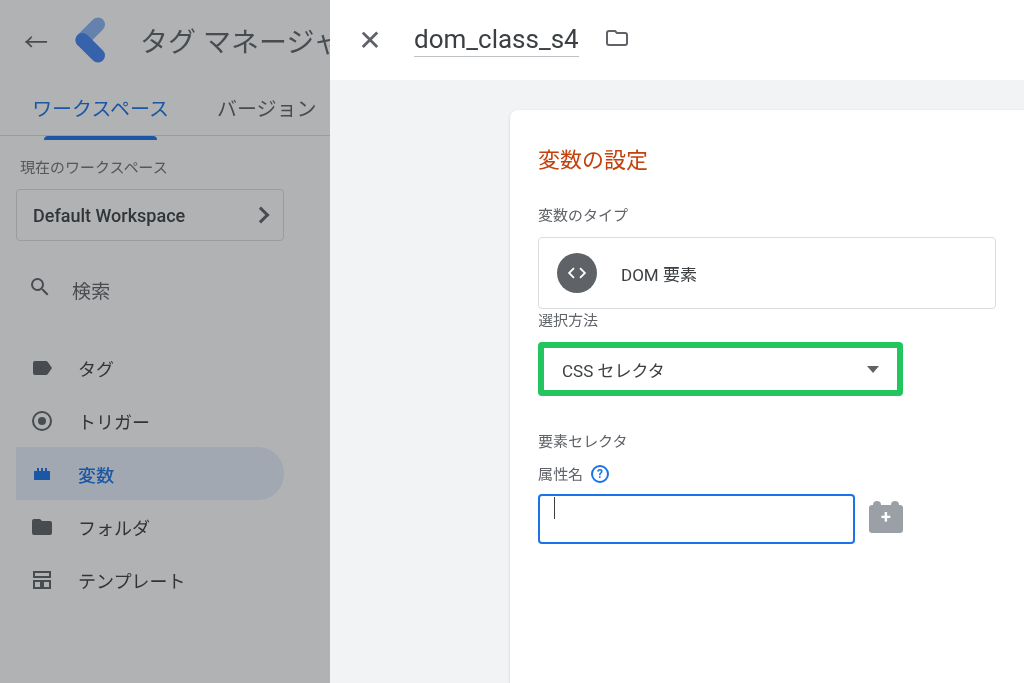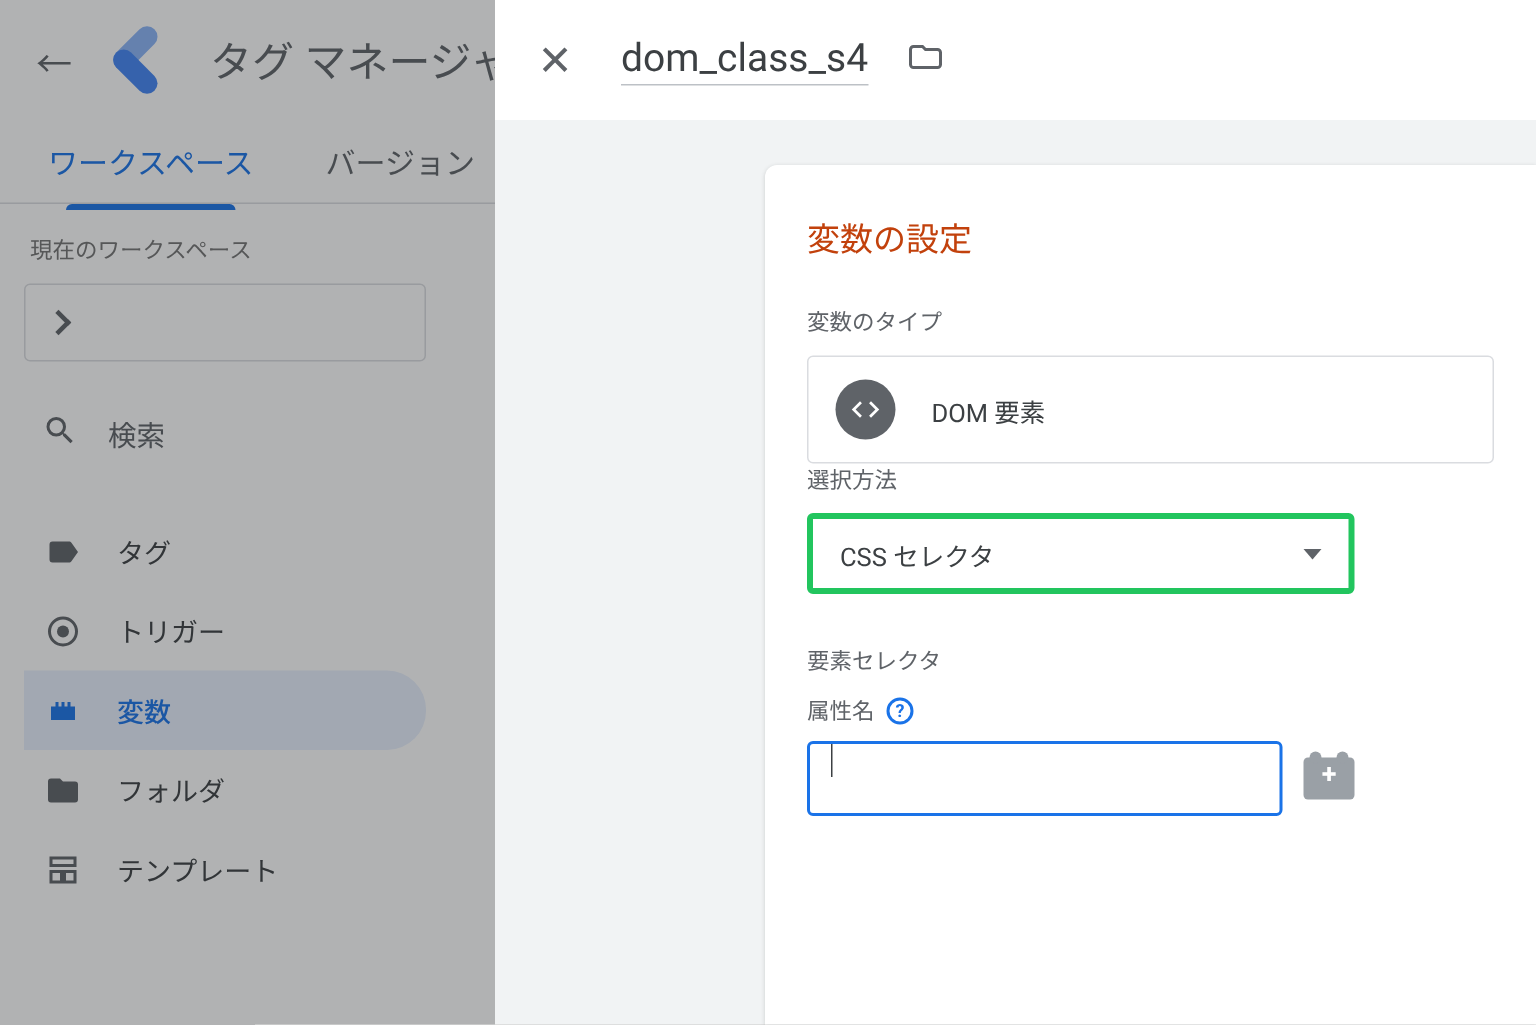--- a/index.html
+++ b/index.html
@@ -217,21 +217,21 @@
     background: #5f6368;
     display: flex; align-items: center; justify-content: center;
     color: #fff;
   }
   .type-text {
     font-size: 17px;
     color: #3c4043;
   }
 
   .select-box {
-    border: 4px solid #22c55e;
+    border: 6px solid #22c55e;
     border-radius: 4px;
     height: 54px;
     display: flex;
     align-items: center;
     justify-content: space-between;
     padding: 0 18px;
     font-size: 17px;
     color: #3c4043;
     max-width: 365px;
     margin-bottom: 34px;
@@ -316,20 +316,21 @@
     <div class="gtm-logo"></div>
     <div class="app-title">タグ マネージャー</div>
   </div>
   <div class="tabstrip">
     <div class="tab active">ワークスペース</div>
     <div class="tab">バージョン</div>
   </div>
   <div class="side">
     <div class="ws-label">現在のワークスペース</div>
     <div class="ws-picker">
+      <span>Default Workspace</span>
       <span class="chev"></span>
     </div>
     <div class="search-row">
       <span class="search-icon">
         <svg viewBox="0 0 24 24">
             <path d="M15.5 14h-.79l-.28-.27A6.47 6.47 0 0 0 16 9.5 6.5 6.5 0 1 0 9.5 16a6.47 6.47 0 0 0 4.23-1.57l.27.28v.79l5 4.99L20.49 19l-4.99-5zm-6 0A4.5 4.5 0 1 1 14 9.5 4.49 4.49 0 0 1 9.5 14z"></path>
           </svg>
       </span>
       <span>検索</span>
     </div>

